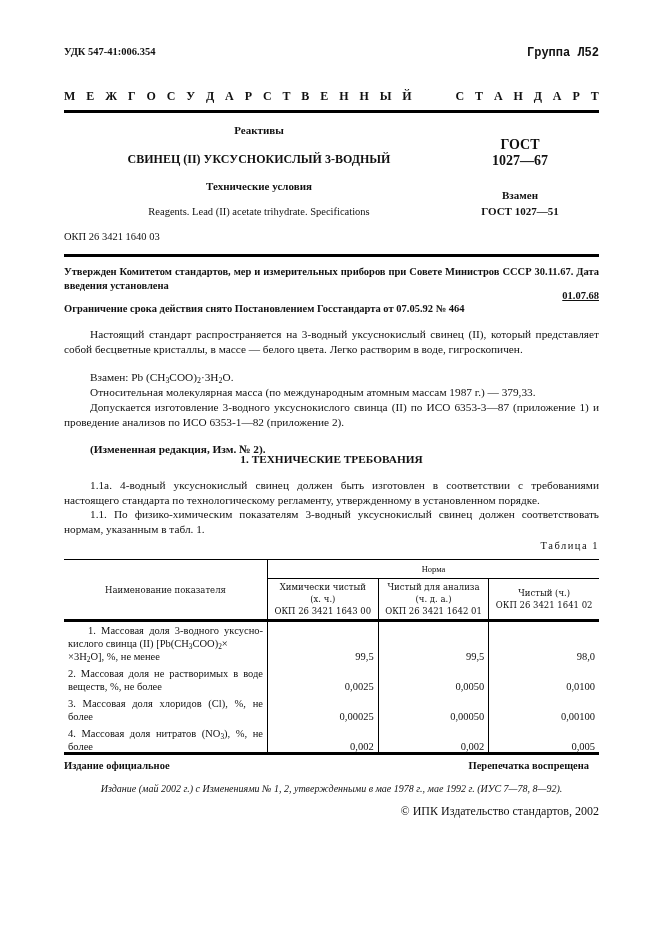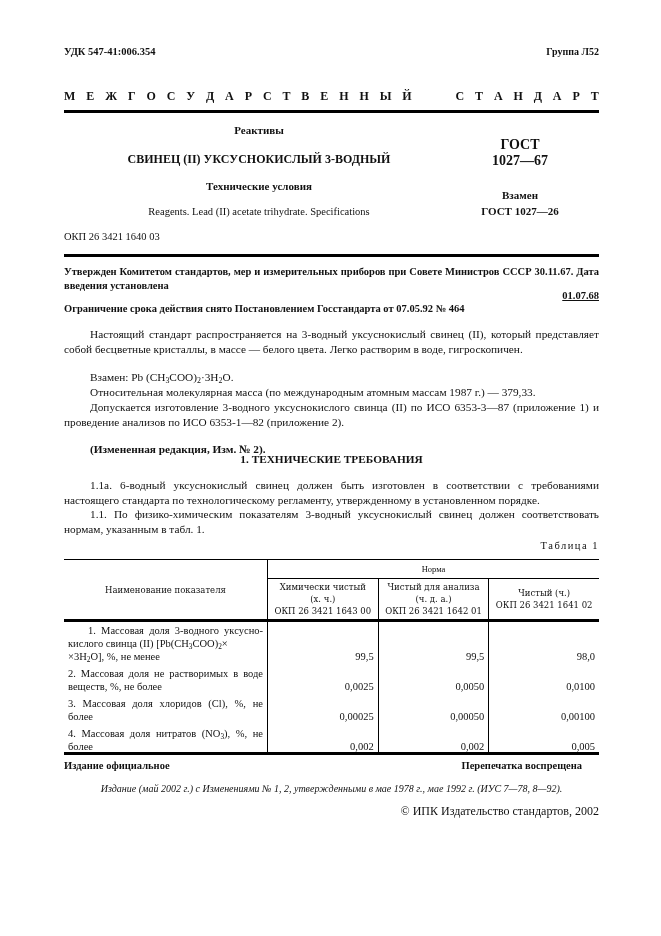--- a/index.html
+++ b/index.html
@@ -1,21 +1,21 @@
 <!DOCTYPE html>
 <html><head>
 <meta charset="utf-8">
 <style>
   html, body { margin: 0; padding: 0; background: #ffffff; }
   body { width: 661px; height: 936px; position: relative; overflow: hidden;
          font-family: "Liberation Serif", "DejaVu Serif", serif; color: #111; }
   .abs { position: absolute; }
   .rule { position: absolute; background: #000; }
   .udk { left: 64px; top: 46px; font-size: 10.5px; font-weight: bold; }
-  .group { right: 62px; top: 46px; font-size: 10px; font-weight: bold; }
+  .group { right: 62px; top: 46px; font-size: 12px; font-weight: bold; font-family: Liberation Mono, monospace; }
   .banner { left: 64px; top: 89px; width: 535px; font-size: 12px; font-weight: bold;
             display: flex; justify-content: space-between; }
   .banner span { display: inline-block; }
   .gap { width: 22px; }
   .center-col { left: 64px; width: 390px; text-align: center; }
   .reagents { top: 124px; font-size: 11px; font-weight: bold; }
   .title { top: 152px; font-size: 12px; font-weight: bold; }
   .subtitle { top: 180px; font-size: 11px; font-weight: bold; }
   .english { top: 206px; font-size: 10.5px; }
   .gost-box { left: 455px; width: 130px; text-align: center; }
@@ -47,21 +47,21 @@
   table.t1 td.v { text-align: right; font-size: 10.5px; }
   .t1 .top-border th { border-top: 1.5px solid #000; }
   .t1 .hdr2 th { border-bottom: 3px solid #000; }
   .vl { border-left: 1px solid #000; }
   .norma { border-bottom: 1px solid #000; }
   td.name { text-align: justify; font-size: 10.5px; width: 195px; }
   td.name .ind { padding-left: 20px; }
   .row td { padding-top: 3px; padding-bottom: 3px; }
   .bottom-rule { left: 64px; top: 752px; width: 535px; height: 2.5px; }
   .official { left: 64px; top: 760px; font-size: 10.5px; font-weight: bold; }
-  .noreprint { right: 79px; top: 760px; font-size: 10.5px; font-weight: bold; }
+  .noreprint { right: 72px; top: 760px; font-size: 10.5px; font-weight: bold; }
   .edition { left: 64px; width: 535px; top: 783px; text-align: center; font-size: 10px; font-style: italic; }
   .copyright { right: 62px; top: 804px; font-size: 12px; }
   sub { font-size: 70%; vertical-align: -2px; line-height: 0; }
 </style>
 </head>
 <body>
 
 <div class="abs udk">УДК 547-41:006.354</div>
 <div class="abs group">Группа Л52</div>
 
@@ -97,37 +97,37 @@
 <div class="rule" style="left:64px; top:110px; width:535px; height:2.5px;"></div>
 
 <div class="abs center-col reagents">Реактивы</div>
 <div class="abs center-col title">СВИНЕЦ (II) УКСУСНОКИСЛЫЙ 3-ВОДНЫЙ</div>
 <div class="abs center-col subtitle">Технические условия</div>
 <div class="abs center-col english">Reagents. Lead (II) acetate trihydrate. Specifications</div>
 
 <div class="abs gost-box gost1">ГОСТ</div>
 <div class="abs gost-box gost2">1027—67</div>
 <div class="abs gost-box vzamen">Взамен</div>
-<div class="abs gost-box gostold">ГОСТ 1027—26</div>
+<div class="abs gost-box gostold">ГОСТ 1027—51</div>
 
 <div class="abs okp">ОКП 26 3421 1640 03</div>
 <div class="rule" style="left:64px; top:254px; width:535px; height:2.5px;"></div>
 
 <div class="abs approved">Утвержден Комитетом стандартов, мер и измерительных приборов при Совете Министров СССР 30.11.67. Дата введения установлена</div>
 <div class="abs date">01.07.68</div>
 <div class="abs restriction">Ограничение срока действия снято Постановлением Госстандарта от 07.05.92 № 464</div>
 
 <div class="abs body-text indent p1">Настоящий стандарт распространяется на 3-водный уксуснокислый свинец (II), который представляет собой бесцветные кристаллы, в массе — белого цвета. Легко растворим в воде, гигроскопичен.</div>
 <div class="abs body-text indent formula"><span>Взамен: Pb (CH</span><sub>3</sub><span>COO)</span><sub>2</sub><span>·3H</span><sub>2</sub><span>O.</span></div>
 <div class="abs body-text indent mass">Относительная молекулярная масса (по международным атомным массам 1987 г.) — 379,33.</div>
 <div class="abs body-text indent allowed">Допускается изготовление 3-водного уксуснокислого свинца (II) по ИСО 6353-3—87 (приложение 1) и проведение анализов по ИСО 6353-1—82 (приложение 2).</div>
 <div class="abs body-text indent amend">(Измененная редакция, Изм. № 2).</div>
 
 <div class="abs section">1. ТЕХНИЧЕСКИЕ ТРЕБОВАНИЯ</div>
-<div class="abs body-text indent p11a">1.1а. 6-водный уксуснокислый свинец должен быть изготовлен в соответствии с требованиями настоящего стандарта по технологическому регламенту, утвержденному в установленном порядке.</div>
+<div class="abs body-text indent p11a">1.1а. 4-водный уксуснокислый свинец должен быть изготовлен в соответствии с требованиями настоящего стандарта по технологическому регламенту, утвержденному в установленном порядке.</div>
 <div class="abs body-text indent p11">1.1. По физико-химическим показателям 3-водный уксуснокислый свинец должен соответствовать нормам, указанным в табл. 1.</div>
 
 <div class="abs tablabel">Таблица 1</div>
 
 <table class="t1">
   <tbody>
       <tr class="top-border">
     <th rowspan="2" style="width:195px; border-bottom:3px solid #000;">Наименование показателя</th>
     <th colspan="3" class="vl norma" style="height:14px;font-family:Liberation Serif, serif;">Норма</th>
   </tr>

